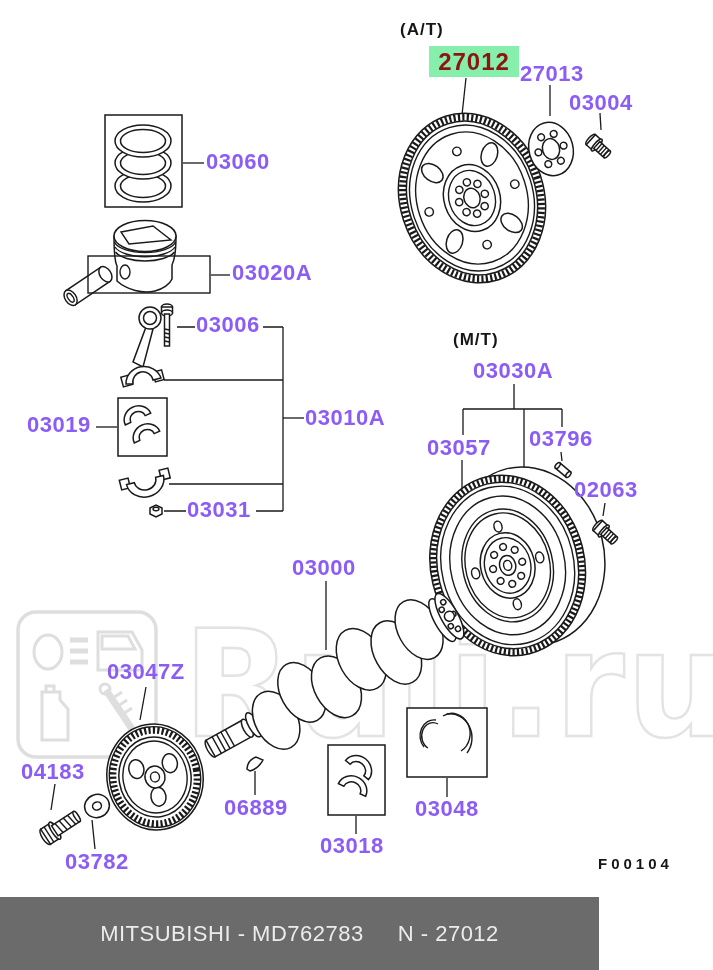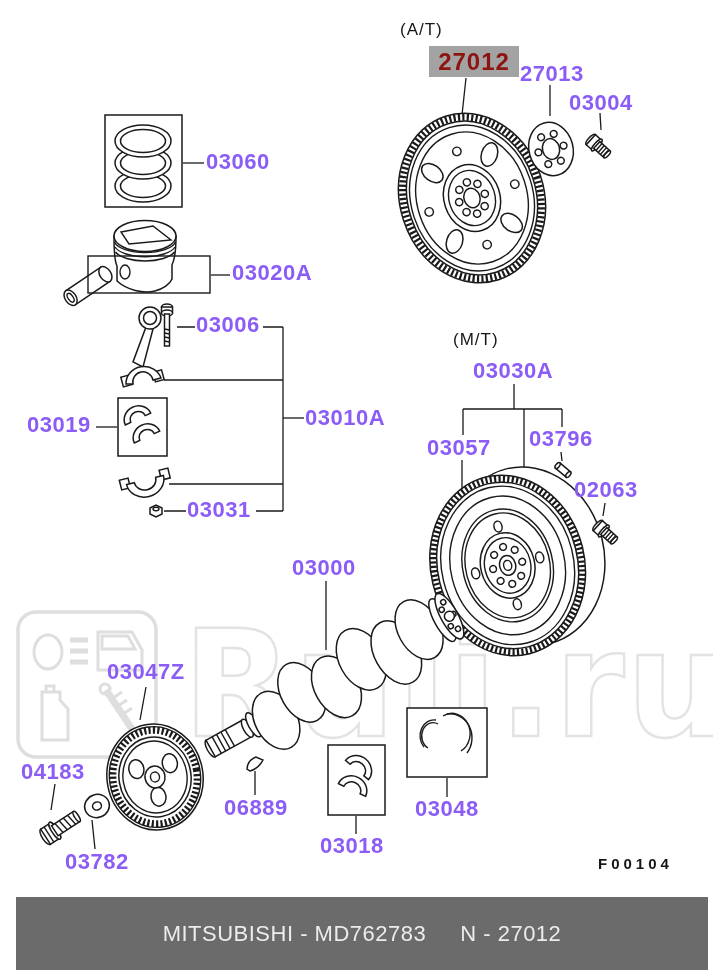--- a/index.html
+++ b/index.html
@@ -12,30 +12,30 @@
            font-family:"DejaVu Sans",sans-serif;white-space:nowrap;}
   svg{position:absolute;left:0;top:0;}
   .wm{stroke:#dedede;fill:none;stroke-width:3;}
   .ln{fill:none;stroke:#1a1a1a;stroke-width:1.4;}
   .wh{fill:#ffffff;stroke:#1a1a1a;stroke-width:1.5;}
   .teeth{fill:none;stroke:#1a1a1a;stroke-dasharray:2.2 2.2;}
   .ld{fill:none;stroke:#1a1a1a;stroke-width:1.3;}
   
   .plabel{position:absolute;font-size:22px;font-weight:bold;color:#8b5cf6;
           letter-spacing:.5px;white-space:nowrap;line-height:1;}
-  .slabel{position:absolute;font-size:17px;font-weight:normal;color:#161616;
+  .slabel{position:absolute;font-size:17px;font-weight:bold;color:#161616;
           letter-spacing:1px;white-space:nowrap;line-height:1;}
   .highlight{position:absolute;left:429px;top:46px;width:90px;height:31px;
              display:flex;align-items:center;justify-content:center;}
   .highlight span{font-size:24px;font-weight:bold;letter-spacing:1px;line-height:1;}
   .fcode{position:absolute;left:582px;top:856px;font-size:15px;font-weight:bold;
          letter-spacing:4px;color:#161616;line-height:1;margin-left:16px;}
-  .footer{position:absolute;left:0;top:897px;width:692px;height:73px;
+  .footer{position:absolute;left:0;top:897px;width:599px;height:73px;
           display:flex;align-items:center;justify-content:center;gap:34px;
-          color:#ececec;font-size:22px;letter-spacing:.5px;margin-left:16px;}
+          color:#ececec;font-size:22px;letter-spacing:.5px;}
 </style>
 </head>
 <body>
 
 <div class="page">
 
   <div class="wm-text">Ruli.ru</div>
   <svg width="713" height="897" viewBox="0 0 713 897">
     <g class="wm" transform="translate(18,612)">
       <rect x="0" y="0" width="138" height="145" rx="18" stroke-width="3.5"></rect>
@@ -290,21 +290,21 @@
       <ellipse class="wh" cx="21" cy="0" rx="2" ry="6"></ellipse>
       <path class="ln" d="M-1,-6 L1,6 M4,-6 L6,6 M9,-6 L11,6 M14,-6 L16,6" stroke-width="0.9"></path>
     </g>
     <g transform="translate(97,806) rotate(-20)">
       <ellipse class="wh" rx="12.5" ry="11.5"></ellipse>
       <ellipse class="wh" rx="4.5" ry="4"></ellipse>
     </g>
   </svg>
 
   <div class="slabel" style="left:400px;top:21px">(A/T)</div>
-  <div class="highlight" style="background:#a3a3a3">
+  <div class="highlight" style="background:#86efac">
     <span style="color:#8c150f">27012</span>
   </div>
   <div class="plabel" style="left:520px;top:63px">27013</div>
   <div class="plabel" style="left:569px;top:92px">03004</div>
   <div class="plabel" style="left:206px;top:151px">03060</div>
   <div class="plabel" style="left:232px;top:262px">03020A</div>
   <div class="plabel" style="left:196px;top:314px">03006</div>
   <div class="plabel" style="left:27px;top:414px">03019</div>
   <div class="plabel" style="left:305px;top:407px">03010A</div>
   <div class="plabel" style="left:187px;top:499px">03031</div>

